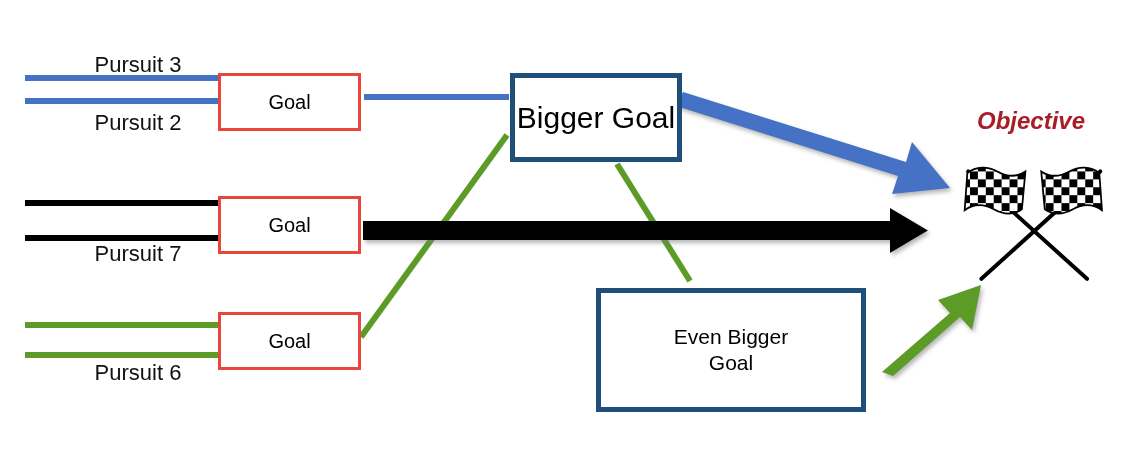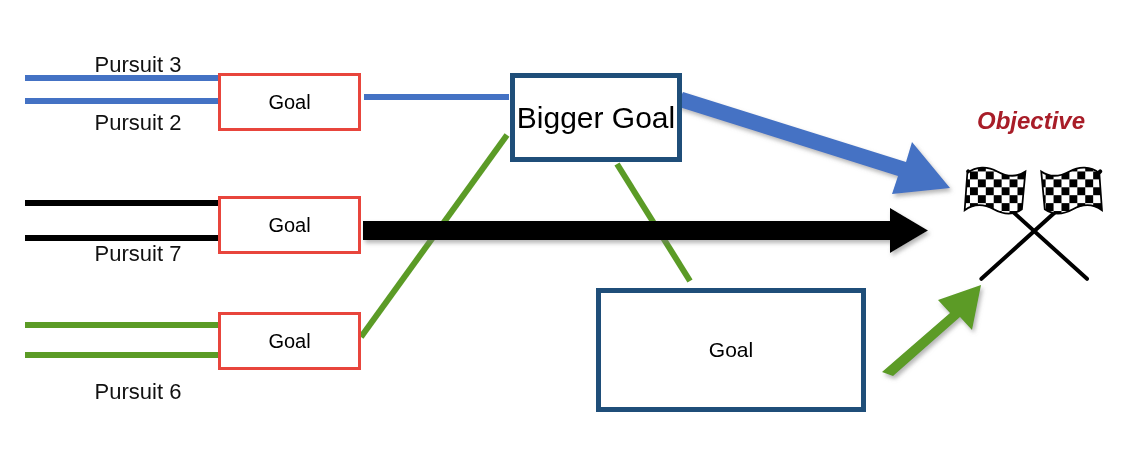--- a/index.html
+++ b/index.html
@@ -206,35 +206,36 @@
           <rect x="332" y="116" width="18" height="18"></rect>
         </g>
       </g>
       <path d="M196,26 C216,40 238,38 260,26 C282,14 308,14 328,30 L334,114 C314,100 290,100 268,112 C246,124 224,126 204,112 Z" fill="none" stroke="#000000" stroke-width="4"></path>
     </g>
   </svg>
 
   <div class="lbl pursuit-label" style="left:78px; top:52px; width:120px;">Pursuit 3</div>
   <div class="lbl pursuit-label" style="left:78px; top:110px; width:120px;">Pursuit 2</div>
   <div class="lbl pursuit-label" style="left:78px; top:241px; width:120px;">Pursuit 7</div>
-  <div class="lbl pursuit-label" style="left:78px; top:360px; width:120px;margin-top:19px;">Pursuit 6</div>
+  <div class="lbl pursuit-label" style="left:78px; top:360px; width:120px;">Pursuit 6</div>
 
   <div class="box goal-box" style="left:218px; top:73px; width:143px; height:58px;">
     <span class="goal-label">Goal</span>
   </div>
   <div class="box goal-box" style="left:218px; top:196px; width:143px; height:58px;">
     <span class="goal-label">Goal</span>
   </div>
   <div class="box goal-box" style="left:218px; top:312px; width:143px; height:58px;">
     <span class="goal-label">Goal</span>
   </div>
 
   <div class="box navy-box" style="left:510px; top:73px; width:172px; height:89px;">
     <span class="biggoal-label">Bigger Goal</span>
   </div>
 
   <div class="box navy-box" style="left:596px; top:288px; width:270px; height:124px; flex-direction:column;">
+    <span class="evenbig-label">Even Bigger</span>
     <span class="evenbig-label">Goal</span>
   </div>
 
   <div class="lbl objective-label" style="left:977px; top:107px; color:#A81D28;">Objective</div>
 
 </div>
 
 </body></html>

